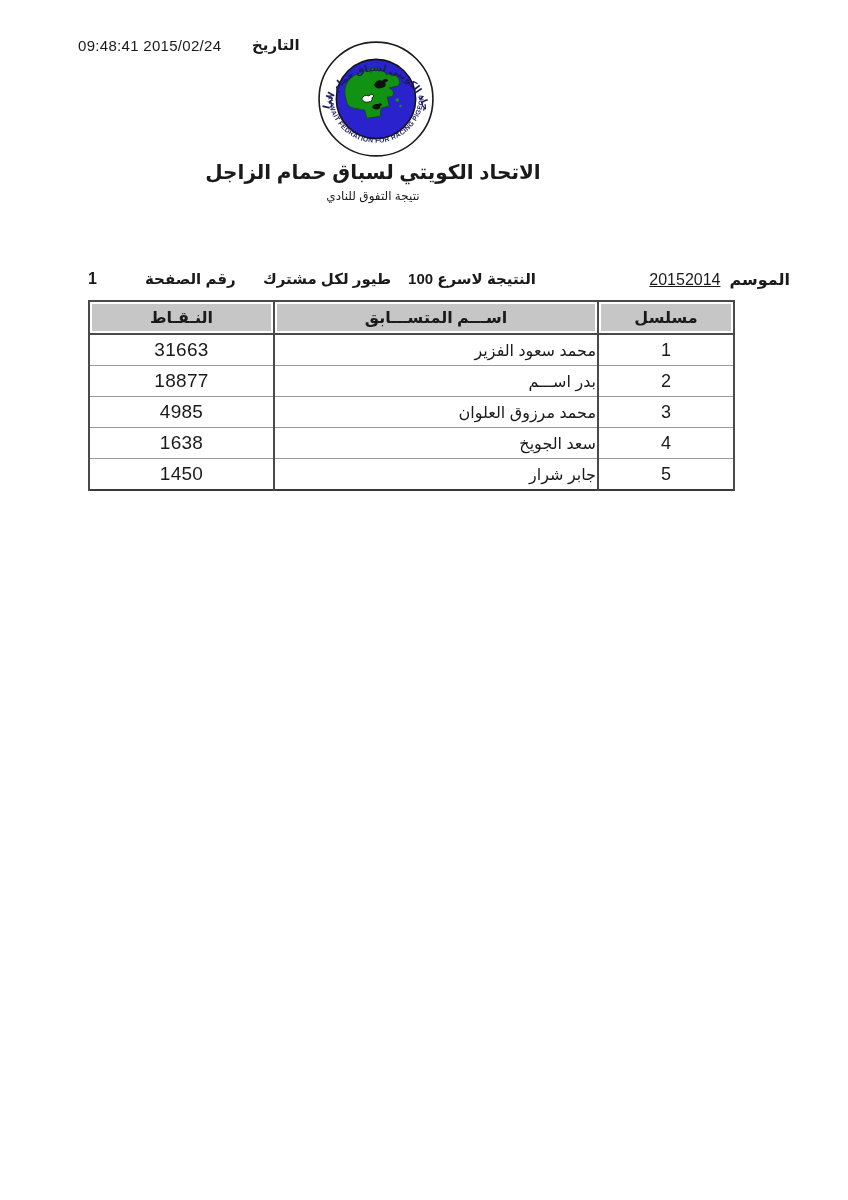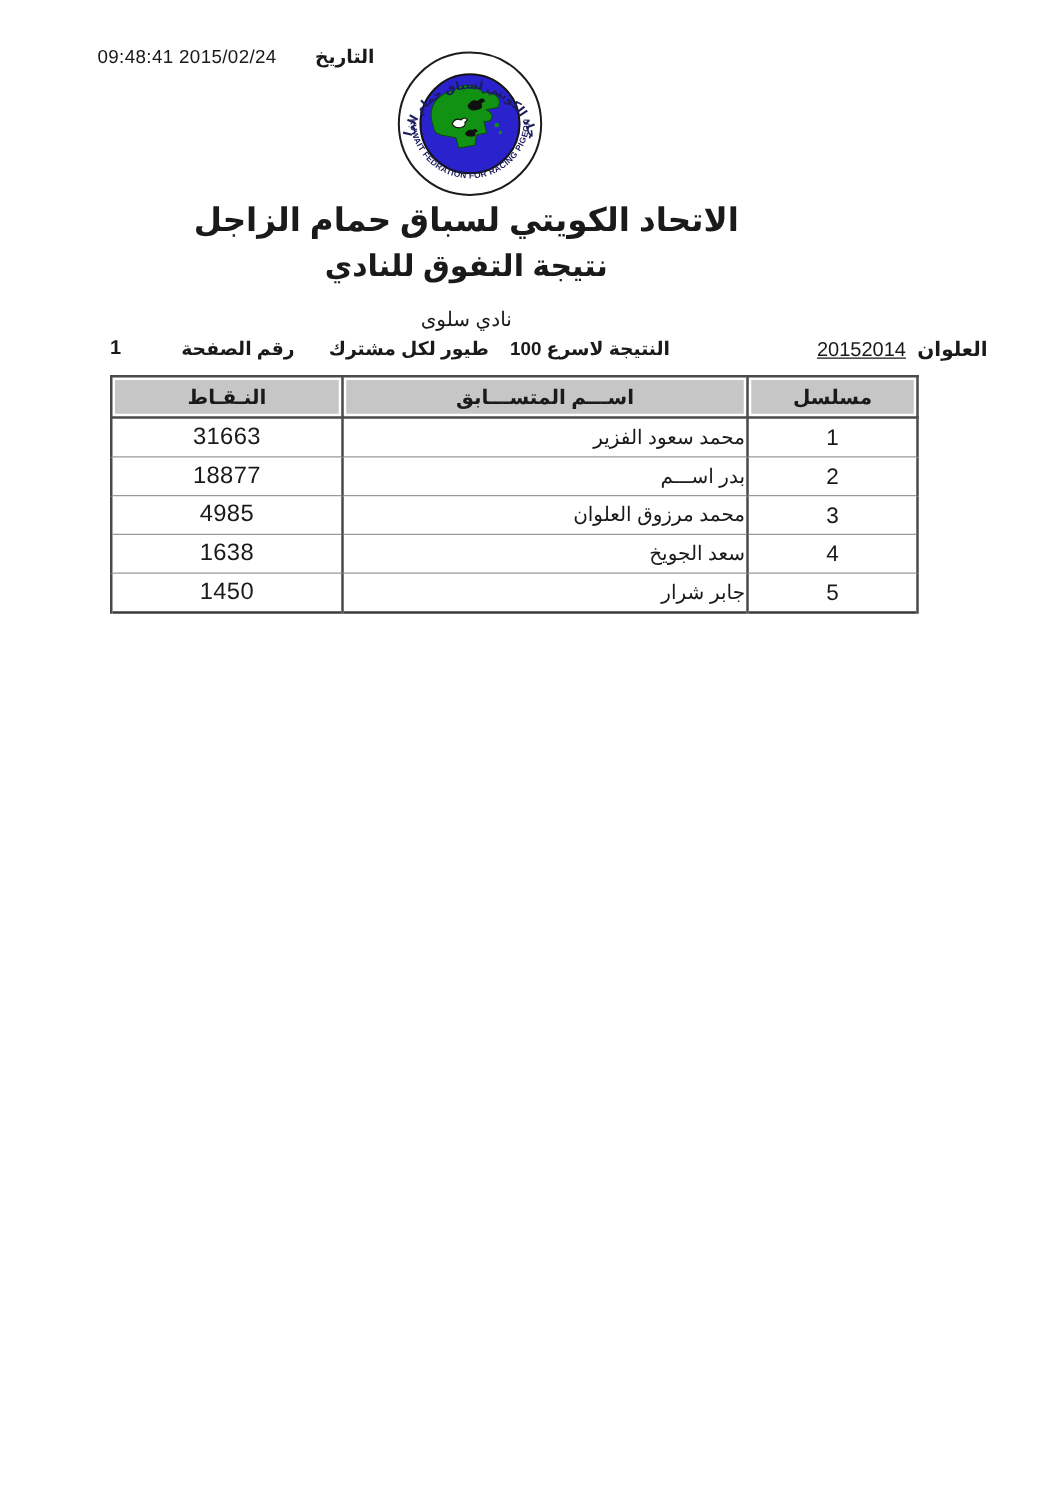--- a/index.html
+++ b/index.html
@@ -12,22 +12,22 @@
 
   
   .datetime{left:78px;top:37px;font-size:15px;direction:ltr;letter-spacing:.3px;}
   .date-label{left:252px;top:36px;font-size:15px;font-weight:bold;direction:rtl;}
 
   
   .logo{left:315px;top:38px;width:122px;height:122px;}
 
   
   .heading{left:0;top:158px;width:746px;text-align:center;direction:rtl;}
-  .title1{font-size:26px;font-weight:bold;line-height:1.45;}
-  .title2{font-size:24px;font-weight:bold;line-height:1.5;}
+  .title1{font-size:20px;font-weight:bold;line-height:1.45;}
+  .title2{font-size:12px;font-weight:normal;line-height:1.5;}
   .club{margin-top:14px;font-size:16px;}
 
   
   .info-line{top:270px;height:22px;font-size:15px;}
   .page-number{left:88px;font-weight:bold;font-size:16px;}
   .page-label{left:145px;font-weight:bold;direction:rtl;}
   .result-scope{left:290px;width:246px;display:flex;direction:rtl;justify-content:flex-start;gap:17px;font-weight:bold;white-space:nowrap;}
   .season{right:58px;display:flex;direction:rtl;align-items:baseline;gap:9px;white-space:nowrap;}
   .season .lbl{font-weight:bold;font-size:16px;}
   .season .val{font-size:16px;text-decoration:underline;}
@@ -75,31 +75,30 @@
     <textPath href="#arcTop" startOffset="50%" text-anchor="middle">الإتحاد الكويتي لسباق حمام الزاجل</textPath>
   </text>
   <text font-size="6.6" font-weight="bold" fill="#1b1b5e" letter-spacing="0.3">
     <textPath href="#arcBottom" startOffset="50%" text-anchor="middle">KUWAIT FEDRATION FOR RACING PIGEON</textPath>
   </text>
 </svg>
 
 <div class="abs heading">
   <div class="title1">الاتحاد الكويتي لسباق حمام الزاجل</div>
   <div class="title2">نتيجة التفوق للنادي</div>
-  <div class="club">نادي سلوى</div>
 </div>
 
 <span class="abs info-line page-number">1</span>
 <span class="abs info-line page-label">رقم الصفحة</span>
 <div class="abs info-line result-scope">
   <span>النتيجة لاسرع 100</span>
   <span>طيور لكل مشترك</span>
 </div>
 <div class="abs info-line season">
-  <span class="lbl">العلوان</span>
+  <span class="lbl">الموسم</span>
   <span class="val">20152014</span>
 </div>
 
 <table class="abs results">
   <colgroup>
     <col style="width:136px">
       <col style="width:324px">
       <col style="width:185px">
   </colgroup>
   <thead>

